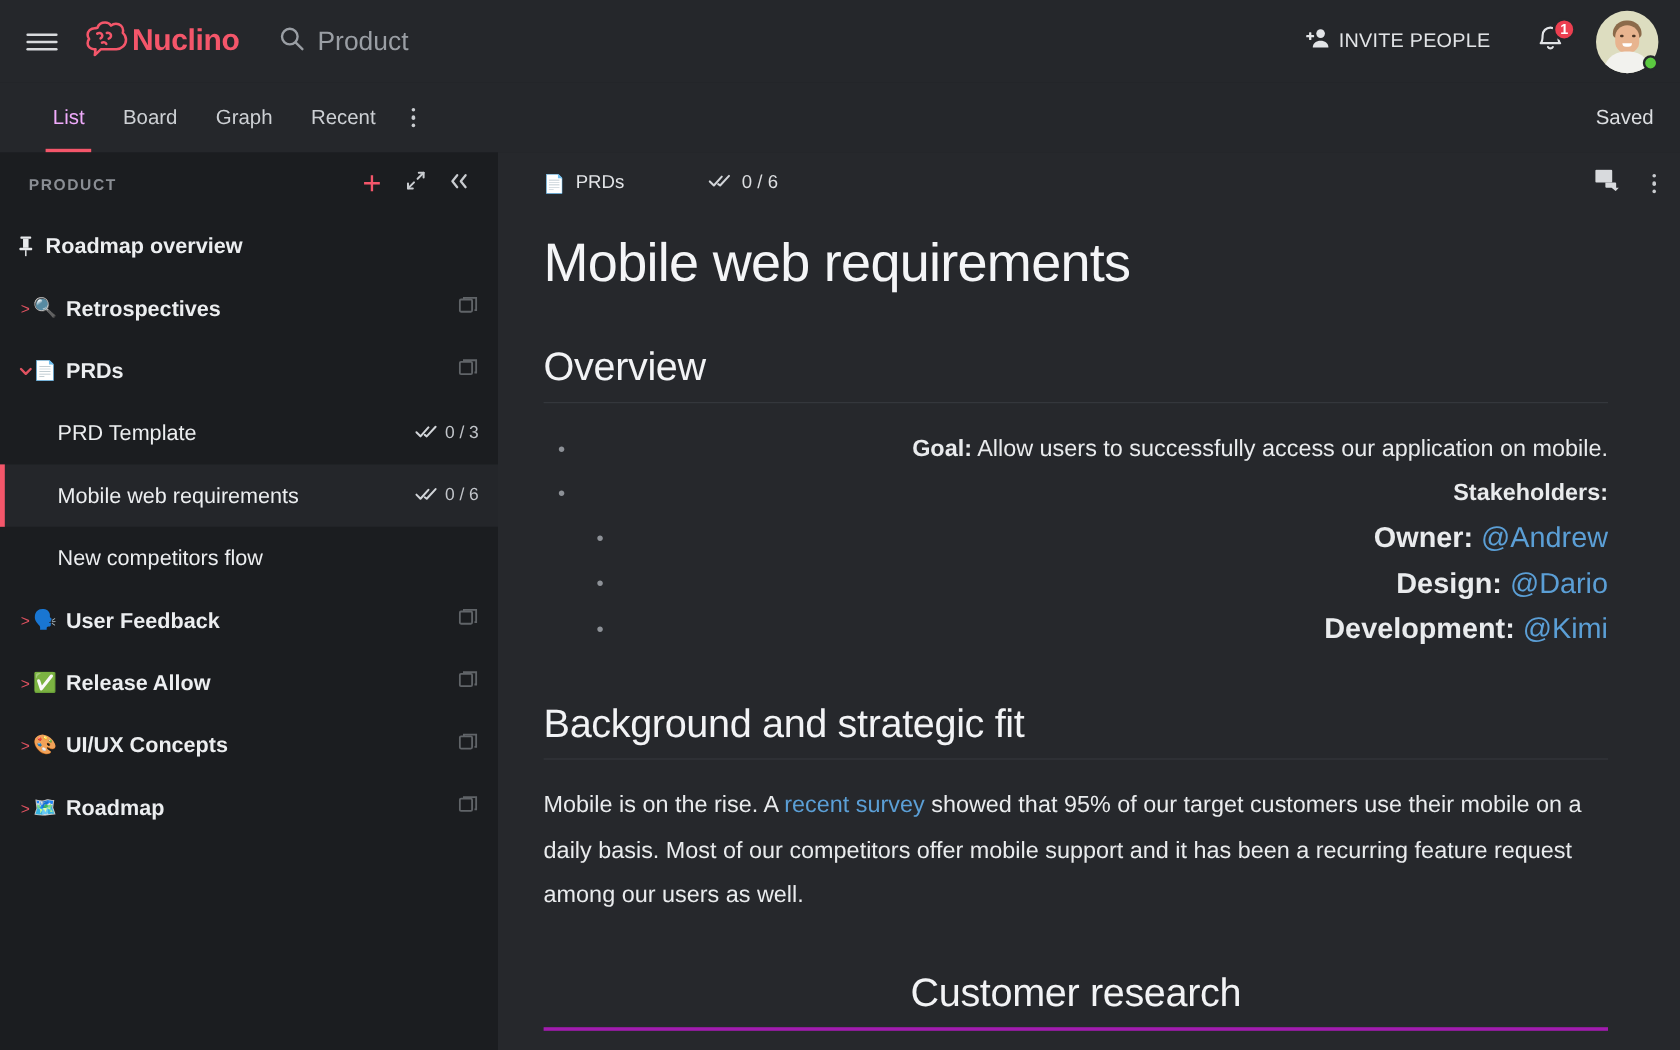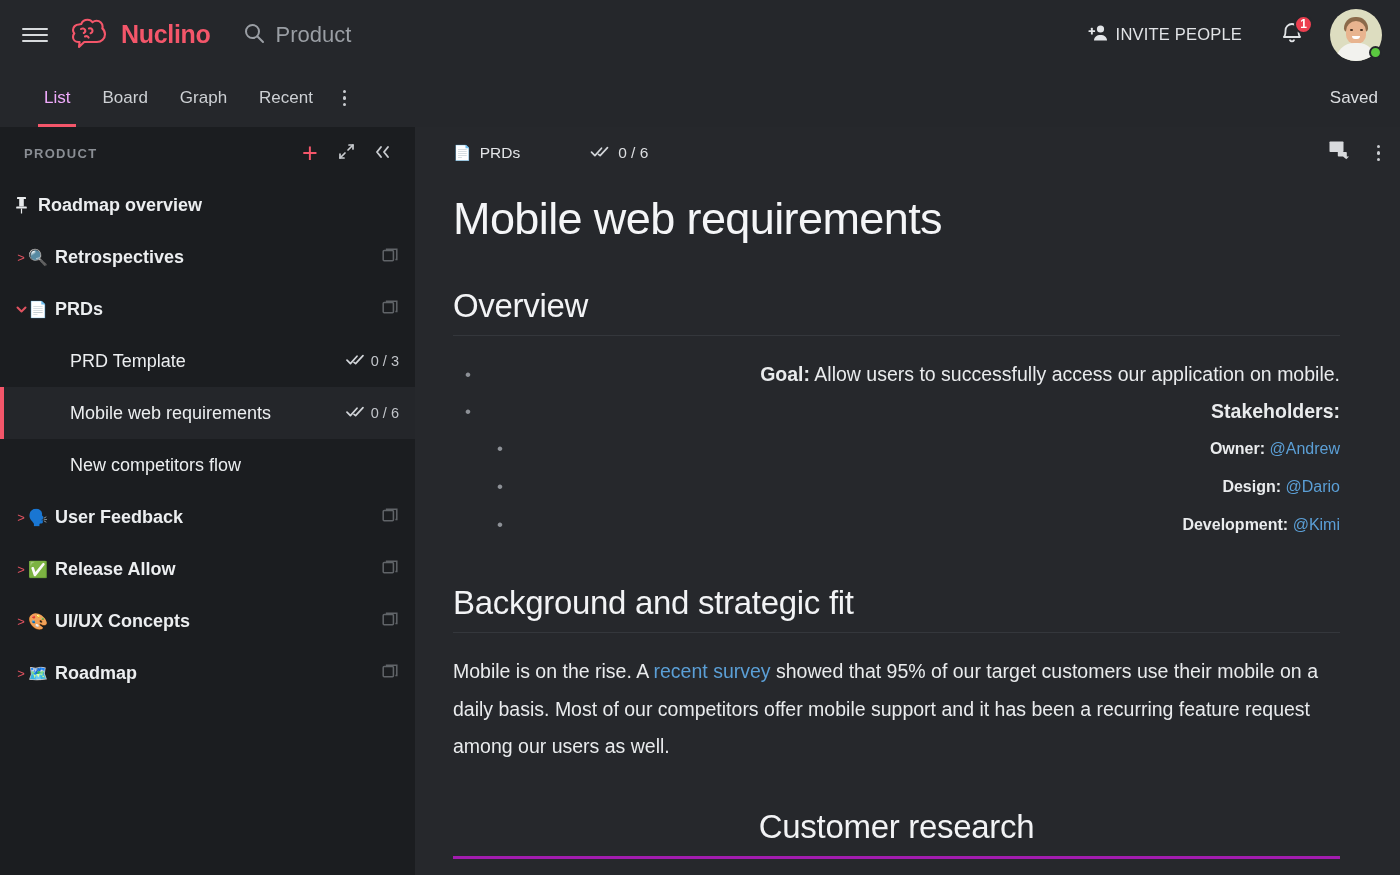--- a/index.html
+++ b/index.html
@@ -14,21 +14,21 @@
   
   .topbar {
     height: 69px; flex: 0 0 69px;
     display: flex; align-items: center;
     padding: 0 18px 0 22px;
     background: #25272b;
   }
   .hamburger { width: 26px; height: 26px; display: flex; flex-direction: column; justify-content: center; gap: 4px; cursor: pointer; margin-right: 22px; }
   .hamburger i { display: block; height: 2px; background: #d8dadd; border-radius: 1px; }
 
-  .brand { display: flex; align-items: center; gap: 13px; cursor: pointer; }
+  .brand { display: flex; align-items: center; gap: 2px; cursor: pointer; }
   .brand-name { color: #f4566a; font-size: 25px; font-weight: bold; letter-spacing: -0.3px; }
 
   .search { display: flex; align-items: center; gap: 11px; margin-left: 32px; cursor: pointer; }
   .search-text { color: #9a9ea4; font-size: 22px; }
 
   .spacer { flex: 1; }
 
   .invite { display: flex; align-items: center; gap: 7px; cursor: pointer; margin-right: 34px; }
   .invite-label { color: #e2e4e7; font-size: 16.5px; letter-spacing: 0.2px; }
 
@@ -107,21 +107,21 @@
   .sb-item.selected { background: #24262a; }
   .sb-item.selected::before {
     content: ''; position: absolute; left: 0; top: 0; bottom: 0;
     width: 4px; background: #f4566a;
   }
   .caret { width: 14px; color: #e05260; font-size: 13px; line-height: 1; flex: 0 0 14px; text-align: center; }
   .caret.down { color: #e05260; }
   .sb-emoji { font-size: 16px; margin-right: 7px; width: 20px; text-align: center; }
   .pin-icon { margin-right: 9px; display: inline-flex; }
   .sb-label { color: #eceef0; font-size: 18px; font-weight: bold; white-space: nowrap; }
-  .sb-label.plain { font-weight: normal; margin-left: 22px; }
+  .sb-label.plain { font-weight: normal; }
   .sb-item.child { padding-left: 48px; }
   .sb-right { margin-left: auto; display: flex; align-items: center; gap: 6px; }
   .sb-count { color: #c2c5ca; font-size: 14.5px; display: flex; align-items: center; gap: 6px; }
   .cluster-icon { opacity: 0.55; }
   .sb-item.root0 { }
 
   
   .main { flex: 1; background: #26282c; overflow: hidden; position: relative; }
   .doc-head {
     height: 52px; display: flex; align-items: center;
@@ -135,21 +135,21 @@
 
   .doc-body { padding: 14px 60px 0 38px; }
   .doc-title { color: #f4f5f7; font-size: 45px; font-weight: normal; letter-spacing: -0.6px; margin-bottom: 42px; }
   .h2 { color: #f2f3f5; font-size: 33px; font-weight: normal; letter-spacing: -0.3px; padding-bottom: 10px; border-bottom: 1px solid #34373c; margin-bottom: 20px; }
   .h2.nobord { border-bottom: 3px solid #a21caf; text-align: center; }
 
   ul.lvl1 { list-style: none; margin: 0 0 40px 0; padding: 0; text-align: right; }
   ul.lvl1 > li { position: relative; padding-left: 32px; color: #e9ebed; font-size: 19.5px; line-height: 37px; }
   ul.lvl1 > li::before { content: '•'; position: absolute; left: 12px; color: #8d9197; font-size: 17px; }
   ul.lvl2 { list-style: none; margin: 0; padding: 0; }
-  ul.lvl2 > li { position: relative; padding-left: 32px; color: #e9ebed; font-size: 16px; line-height: 38px; }
+  ul.lvl2 > li { position: relative; padding-left: 32px; color: #e9ebed; font-size: 24px; line-height: 38px; }
   ul.lvl2 > li::before { content: '•'; position: absolute; left: 12px; color: #8d9197; font-size: 17px; }
   .b { font-weight: bold; }
   .mention { color: #5b9fd6; cursor: pointer; }
   .link { color: #5b9fd6; cursor: pointer; }
   p.para { color: #e9ebed; font-size: 19.5px; line-height: 37.5px; margin-bottom: 42px; }
 </style>
 </head>
 <body>
 
 <div class="app">

